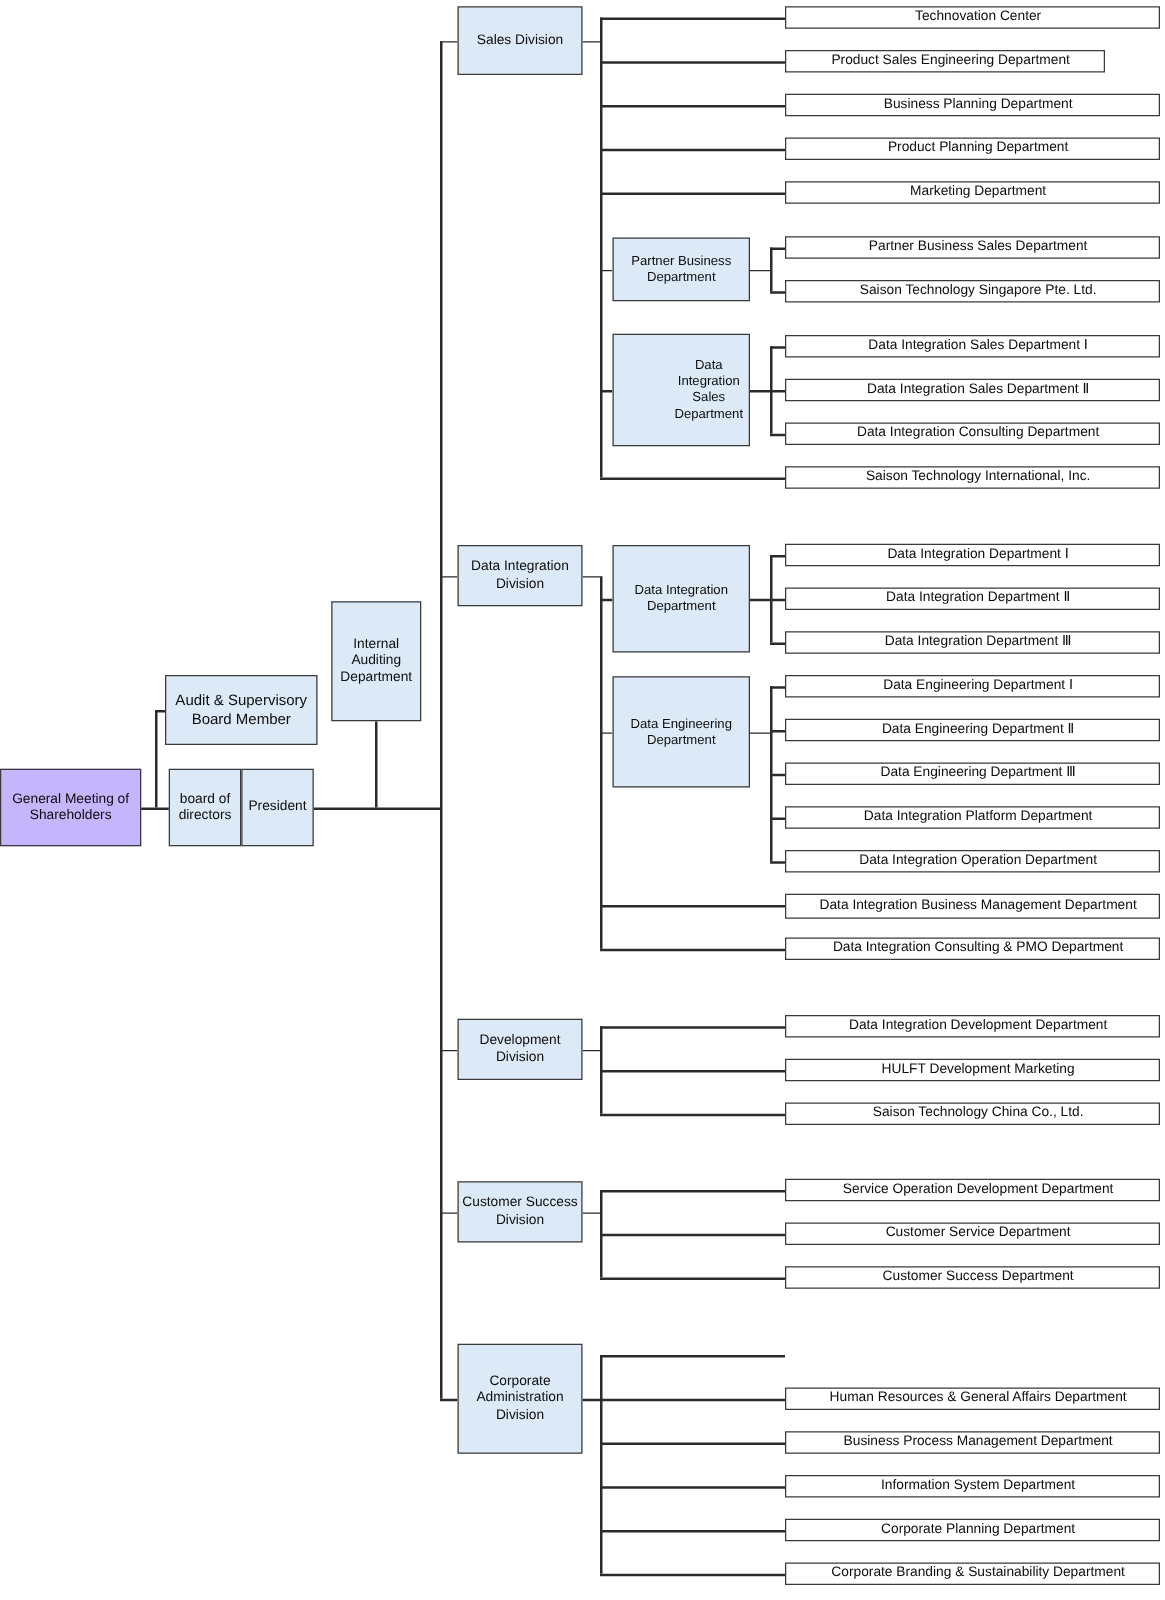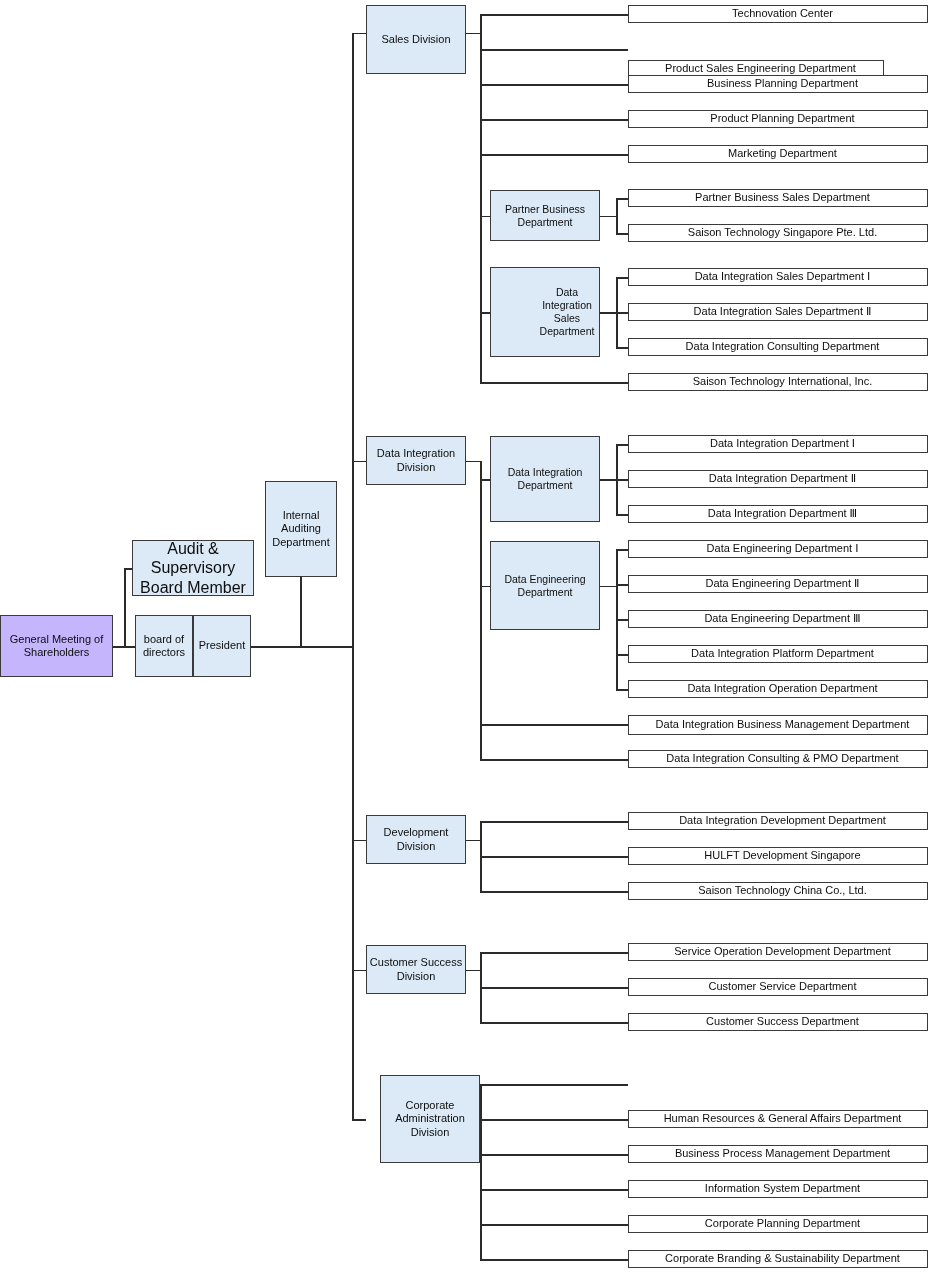--- a/index.html
+++ b/index.html
@@ -41,38 +41,38 @@
     <div class="node cream" style="left: 0px; top: 615px; width: 113px; height: 62px;">
       <span class="txt" style="font-size: 11px;">General Meeting of<br>Shareholders</span>
     </div>
     <div class="node blue" style="left: 135px; top: 615px; width: 58px; height: 62px;">
       <span class="txt" style="font-size: 11px;">board of<br>directors</span>
     </div>
     <div class="node blue" style="left: 193px; top: 615px; width: 58px; height: 62px;">
       <span class="txt" style="font-size: 11px;">President</span>
     </div>
     <div class="node blue" style="left: 132px; top: 540px; width: 122px; height: 56px;">
-      <span class="txt" style="font-size: 16px;">Audit &amp; Supervisory<br>Board Member</span>
+      <span class="txt" style="font-size: 12px;">Audit &amp; Supervisory<br>Board Member</span>
     </div>
     <div class="line v" style="left: 124px; top: 568px; height: 78px;"></div>
     <div class="line h" style="left: 124px; top: 568px; width: 8px;"></div>
     <div class="node blue" style="left: 265px; top: 481px; width: 72px; height: 96px;">
       <span class="txt" style="font-size: 11px;">Internal<br>Auditing<br>Department</span>
     </div>
     <div class="line v" style="left: 300px; top: 577px; height: 69px;"></div>
     <div class="line v" style="left: 352px; top: 32.5px; height: 1086.5px;"></div>
-    <div class="node blue" style="left: 366px; top: 5px; width: 100px; height: 69px;">
+    <div class="node blue" style="left: 366px; top: 5px; width: 100px; height: 55px;">
       <span class="txt" style="font-size: 11px;">Sales Division</span>
     </div>
     <div class="line h" style="left: 352px; top: 32.5px; width: 14px;"></div>
     <div class="node leaf" style="left: 628px; top: 5px; width: 300px; height: 18px;">
       <span class="txt" style="font-size: 11px;">Technovation Center</span>
     </div>
     <div class="line h" style="left: 480px; top: 14px; width: 148px;"></div>
-    <div class="node leaf" style="left: 628px; top: 40px; width: 256px; height: 18px; margin-top: 20px;">
+    <div class="node leaf" style="left: 628px; top: 40px; width: 256px; height: 18px;">
       <span class="txt" style="font-size: 11px;">Product Sales Engineering Department</span>
     </div>
     <div class="line h" style="left: 480px; top: 49px; width: 148px;"></div>
     <div class="node leaf" style="left: 628px; top: 75px; width: 300px; height: 18px;">
       <span class="txt" style="font-size: 11px;">Business Planning Department</span>
     </div>
     <div class="line h" style="left: 480px; top: 84px; width: 148px;"></div>
     <div class="node leaf" style="left: 628px; top: 110px; width: 300px; height: 18px;">
       <span class="txt" style="font-size: 11px;">Product Planning Department</span>
     </div>
@@ -179,21 +179,21 @@
     <div class="line h" style="left: 466px; top: 460.5px; width: 14px;"></div>
     <div class="node blue" style="left: 366px; top: 815px; width: 100px; height: 49px;">
       <span class="txt" style="font-size: 11px;">Development<br>Division</span>
     </div>
     <div class="line h" style="left: 352px; top: 839.5px; width: 14px;"></div>
     <div class="node leaf" style="left: 628px; top: 812px; width: 300px; height: 18px;">
       <span class="txt" style="font-size: 11px;">Data Integration Development Department</span>
     </div>
     <div class="line h" style="left: 480px; top: 821px; width: 148px;"></div>
     <div class="node leaf" style="left: 628px; top: 847px; width: 300px; height: 18px;">
-      <span class="txt" style="font-size: 11px;">HULFT Development Singapore</span>
+      <span class="txt" style="font-size: 11px;">HULFT Development Marketing</span>
     </div>
     <div class="line h" style="left: 480px; top: 856px; width: 148px;"></div>
     <div class="node leaf" style="left: 628px; top: 882px; width: 300px; height: 18px;">
       <span class="txt" style="font-size: 11px;">Saison Technology China Co., Ltd.</span>
     </div>
     <div class="line h" style="left: 480px; top: 891px; width: 148px;"></div>
     <div class="line v" style="left: 480px; top: 821px; height: 70px;"></div>
     <div class="line h" style="left: 466px; top: 839.5px; width: 14px;"></div>
     <div class="node blue" style="left: 366px; top: 945px; width: 100px; height: 49px;">
       <span class="txt" style="font-size: 11px;">Customer Success<br>Division</span>
@@ -206,21 +206,21 @@
     <div class="node leaf" style="left: 628px; top: 978px; width: 300px; height: 18px;">
       <span class="txt" style="font-size: 11px;">Customer Service Department</span>
     </div>
     <div class="line h" style="left: 480px; top: 987px; width: 148px;"></div>
     <div class="node leaf" style="left: 628px; top: 1013px; width: 300px; height: 18px;">
       <span class="txt" style="font-size: 11px;">Customer Success Department</span>
     </div>
     <div class="line h" style="left: 480px; top: 1022px; width: 148px;"></div>
     <div class="line v" style="left: 480px; top: 952px; height: 70px;"></div>
     <div class="line h" style="left: 466px; top: 969.5px; width: 14px;"></div>
-    <div class="node blue" style="left: 380px; top: 1075px; width: 100px; height: 88px;">
+    <div class="node blue" style="left: 366px; top: 1075px; width: 100px; height: 88px;">
       <span class="txt" style="font-size: 11px;">Corporate<br>Administration<br>Division</span>
     </div>
     <div class="line h" style="left: 352px; top: 1119px; width: 14px;"></div>
     <div class="line h" style="left: 480px; top: 1084px; width: 148px;"></div>
     <div class="node leaf" style="left: 628px; top: 1110px; width: 300px; height: 18px;">
       <span class="txt" style="font-size: 11px;">Human Resources &amp; General Affairs Department</span>
     </div>
     <div class="line h" style="left: 480px; top: 1119px; width: 148px;"></div>
     <div class="node leaf" style="left: 628px; top: 1145px; width: 300px; height: 18px;">
       <span class="txt" style="font-size: 11px;">Business Process Management Department</span>

